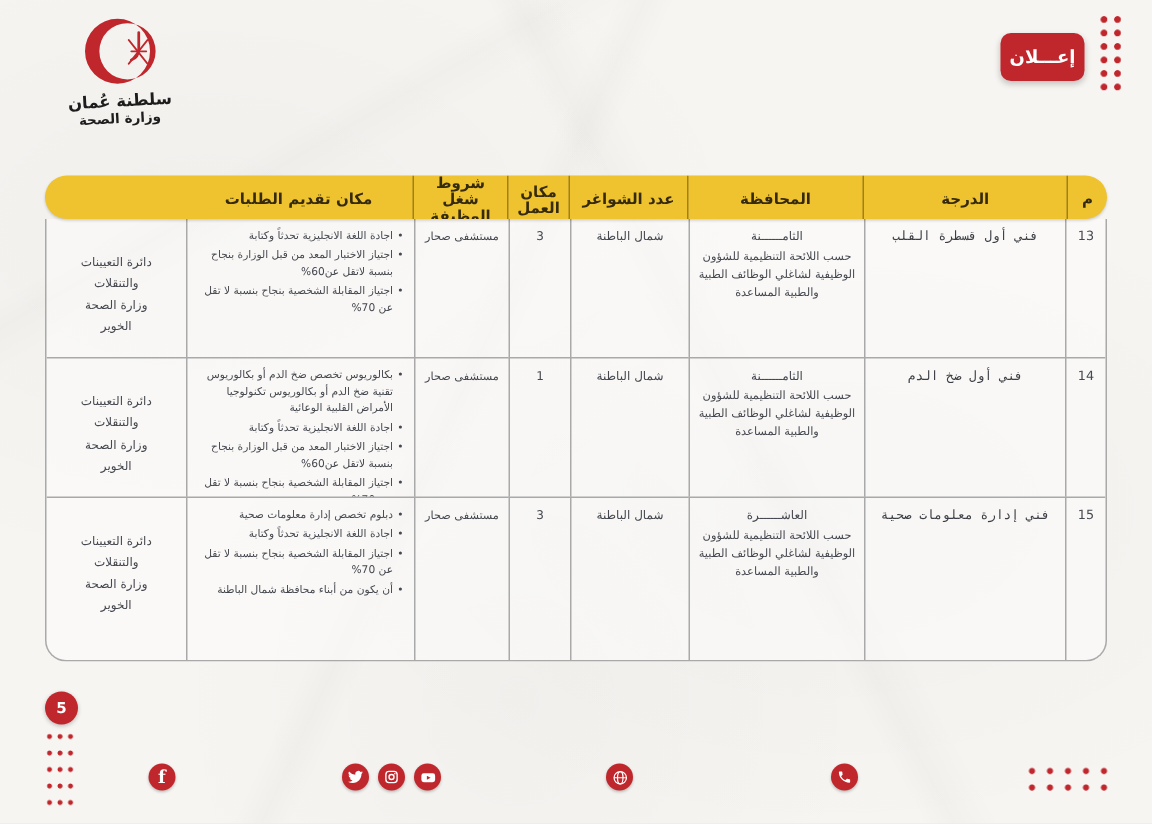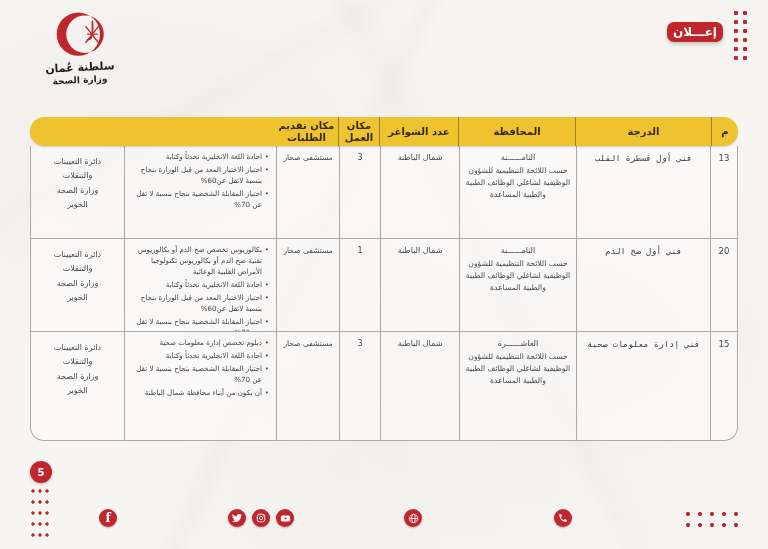--- a/index.html
+++ b/index.html
@@ -16,21 +16,21 @@
       linear-gradient(150deg, transparent 20%, rgba(0,0,0,0.015) 22%, transparent 25%),
       #f7f5f2;
   }
   
   .logo { position:absolute; left:34px; top:8px; width:92px; text-align:center; }
   .logo svg { display:block; margin:0 auto; }
   .logo-l1 { font-size:11px; font-weight:bold; color:#1d1d1d; transform:rotate(-3deg); line-height:1.1; }
   .logo-l2 { font-size:9px; font-weight:bold; color:#1d1d1d; transform:rotate(-3deg); margin-top:1px; }
   
   .badge {
-    position:absolute; right:45px; top:22px; width:56px; height:20px;
+    position:absolute; right:45px; top:22px; width:56px; height:32px;
     background:var(--red,#c0272d); color:#fff; border-radius:7px;
     display:flex; align-items:center; justify-content:center;
     font-size:12px; font-weight:bold; box-shadow:0 2px 4px rgba(0,0,0,0.22);
   }
   .dots { position:absolute; background-repeat:repeat; }
   .dots-tr { right:20px; top:10px; width:15px; height:52px;
     background-image:radial-gradient(circle at 3px 3px, var(--red,#c0272d) 2px, transparent 2.5px);
     background-size:9px 9px; }
   .dots-left { left:31px; top:489px; width:19px; height:52px;
     background-image:radial-gradient(circle at 2px 2px, var(--red,#c0272d) 1.4px, transparent 1.9px);
@@ -70,21 +70,21 @@
   .c-no { font-size:8.5px; }
   .c-job { font-size:8.5px; color:#3c3f45;font-family:Liberation Mono, monospace; }
   .g-title { font-size:8px; margin-bottom:3px; }
   .g-desc { font-size:7.6px; line-height:1.6; }
   .c-gov, .c-vac { font-size:8px; }
   .c-work { font-size:7.5px; padding-left:2px; padding-right:2px; }
   .c-req { padding:6px 7px 4px 4px; }
   .c-req ul { list-style:none; text-align:right; }
   .c-req li { position:relative; padding-right:7px; font-size:7.1px; line-height:1.55; margin-bottom:2px; }
   .c-req li::before { content:"•"; position:absolute; right:0; top:0; }
-  .c-sub { font-size:8px; line-height:1.8; white-space:pre-line; padding-top:9px; }
+  .c-sub { font-size:8px; line-height:1.8; white-space:pre-line; padding-top:22px; }
   
   .sc { position:absolute; top:509px; width:18px; height:18px; border-radius:50%;
     background:var(--red,#c0272d); color:#fff; display:flex; align-items:center;
     justify-content:center; box-shadow:0 1px 2px rgba(0,0,0,0.25); }
   .sc svg { display:block; }
   .fb-glyph { font-size:12px; font-weight:bold; font-family:"DejaVu Serif", serif; margin-top:-1px; }
   .flabel { position:absolute; top:513px; font-size:10px; color:#4e4e4e; letter-spacing:0.2px;margin-top:48px; }
   .ltr { direction:ltr; }
 </style>
 </head>
@@ -112,20 +112,21 @@
   <div class="dots dots-br"></div>
   <div class="page-num">5</div>
 
   <div class="tablewrap" dir="rtl">
     <div class="thead">
       <div class="hc">م</div>
       <div class="hc">الدرجة</div>
       <div class="hc">المحافظة</div>
       <div class="hc">عدد الشواغر</div>
       <div class="hc">مكان العمل</div>
+      <div class="hc">شروط شغل الوظيفة</div>
       <div class="hc">مكان تقديم الطلبات</div>
     </div>
     <div class="tbody">
 
       <div class="cell c-no">13</div>
       <div class="cell c-job">فني أول قسطرة القلب</div>
       <div class="cell c-grade">
         <div class="g-title">الثامــــــنة</div>
         <div class="g-desc">حسب اللائحة التنظيمية للشؤون الوظيفية لشاغلي الوظائف الطبية والطبية المساعدة</div>
       </div>
@@ -137,21 +138,21 @@
             <li>اجادة اللغة الانجليزية تحدثاً وكتابة</li>
             <li>اجتياز الاختبار المعد من قبل الوزارة بنجاح بنسبة لاتقل عن60%</li>
             <li>اجتياز المقابلة الشخصية بنجاح بنسبة لا تقل عن 70%</li>
           </ul>
       </div>
       <div class="cell c-sub">دائرة التعيينات
 والتنقلات
 وزارة الصحة
 الخوير</div>
 
-      <div class="cell c-no">20</div>
+      <div class="cell c-no">14</div>
       <div class="cell c-job">فني أول ضخ الدم</div>
       <div class="cell c-grade">
         <div class="g-title">الثامــــــنة</div>
         <div class="g-desc">حسب اللائحة التنظيمية للشؤون الوظيفية لشاغلي الوظائف الطبية والطبية المساعدة</div>
       </div>
       <div class="cell c-gov">شمال الباطنة</div>
       <div class="cell c-vac">1</div>
       <div class="cell c-work">مستشفى صحار</div>
       <div class="cell c-req">
         <ul>

